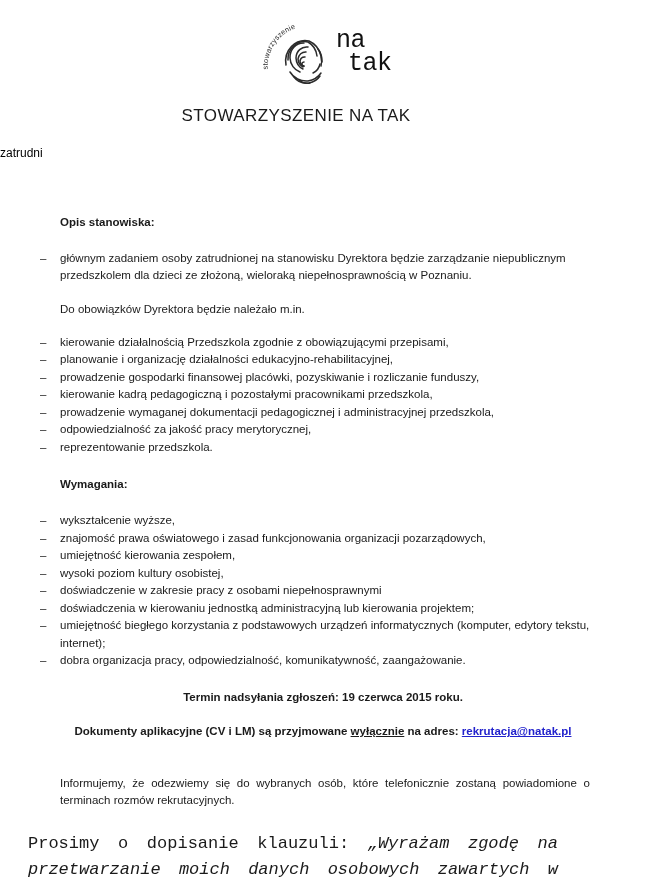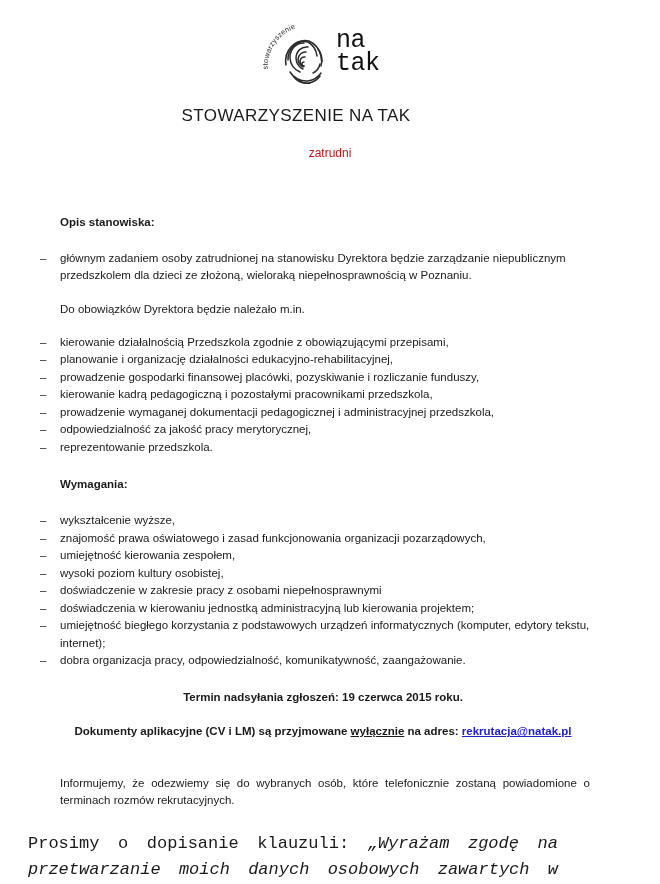--- a/index.html
+++ b/index.html
@@ -49,39 +49,38 @@
     position: absolute;
     left: 76px;
     top: 4px;
     line-height: 0.92;
     font-family: Liberation Mono, monospace;
     font-weight: 300;
     font-size: 25px;
     color: #111;
     letter-spacing: -0.5px;
   }
-  .logo-type .l2 { display: block; }
+  .logo-type .l2 { display: block; margin-left: 12px; }
 
   
   .org-title {
     position: absolute;
     left: 0; top: 106px;
     width: 592px;
     text-align: center;
     font-size: 17px;
     letter-spacing: 0.4px;
     color: #1a1a1a;
   }
   .subline {
     position: absolute;
     left: 0; top: 146px;
     width: 660px;
-    text-align: center;
     font-size: 12px;
-    color: #b91c1c;
+    color: #000000;
   }
   .job-title {
     position: absolute;
     left: 0; top: 174px;
     width: 660px;
     text-align: center;
     font-size: 22px;
     font-weight: bold;
     letter-spacing: -0.2px;
     color: #111;

